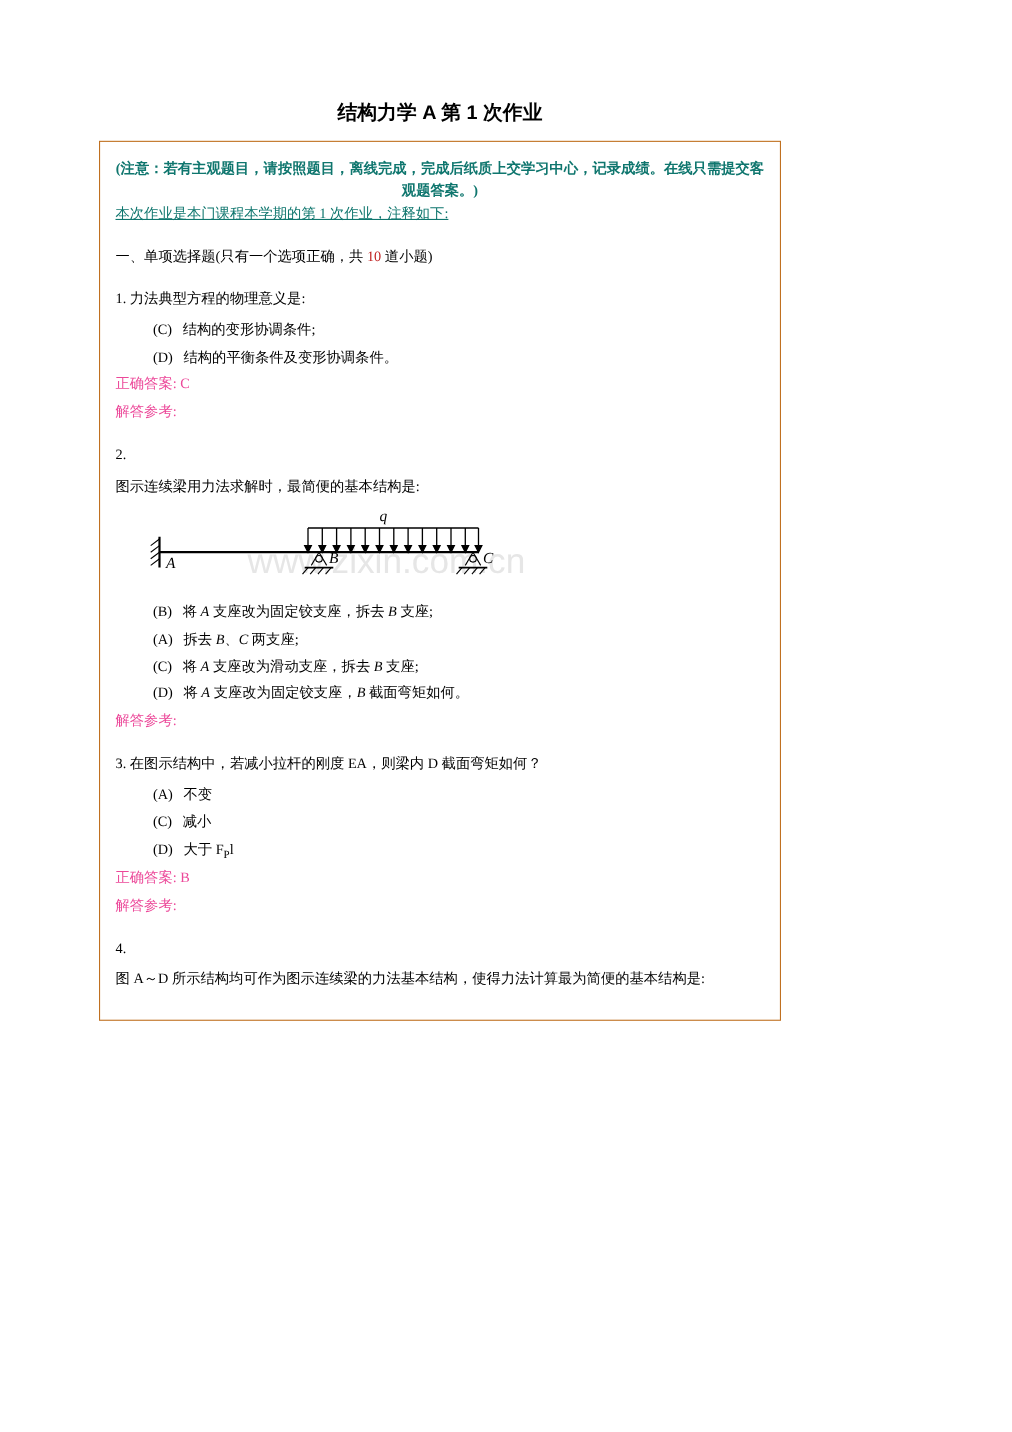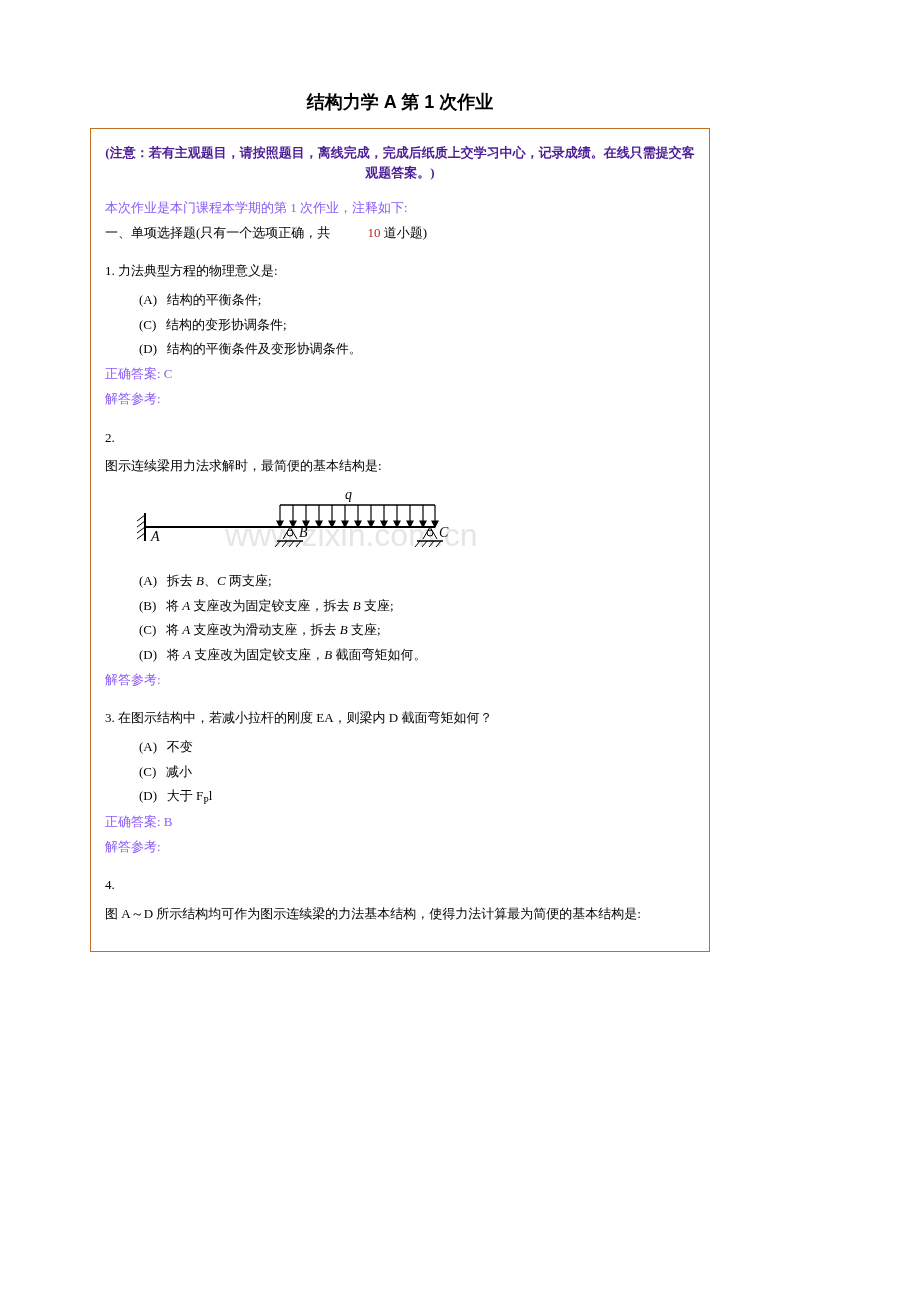--- a/index.html
+++ b/index.html
@@ -21,49 +21,49 @@
     font-weight: bold;
     margin-bottom: 14px;
   }
   .container {
     border: 1px solid #c07020;
     padding: 14px 14px 20px 14px;
     font-size: 13px;
     line-height: 1.9;
   }
   .notice {
-    color: #4c1d95;
+    color: #0f766e;
     font-family: "KaiTi", "楷体", serif;
     font-weight: bold;
     text-align: center;
+    line-height: 1.5;
+  }
+  .intro {
+    color: #0f766e;
     margin-bottom: 14px;
-    line-height: 1.5;
-  }
-  .intro {
-    color: #8b5cf6;
-    margin-bottom: 0;
+    text-decoration: underline;
   }
   .section-head {
     margin-bottom: 14px;
   }
-  .red { color: #c02020; margin-left: 34px; }
+  .red { color: #c02020; }
   .qstem {
     margin-bottom: 4px;
   }
   .option {
     padding-left: 34px;
     text-indent: -0px;
     white-space: pre;
   }
   .italic {
     font-style: italic;
     font-family: "Times New Roman", serif;
   }
   .answer, .ref {
-    color: #8b5cf6;
+    color: #ec4899;
   }
   .block-space {
     height: 14px;
   }
   .diagram-wrap {
     position: relative;
     margin: 8px 0 8px 10px;
     height: 74px;
   }
   .watermark {
@@ -105,21 +105,20 @@
     <div class="intro">本次作业是本门课程本学期的第 1 次作业，注释如下:</div>
 
     <div class="section-head">
       <span>一、单项选择题(只有一个选项正确，共 </span><span class="red">10</span><span> 道小题)</span>
     </div>
 
     <div class="qstem">
       <span>1.</span>
       <span>力法典型方程的物理意义是:</span>
     </div>
-    <div class="option">(A)   结构的平衡条件;</div>
     <div class="option">(C)   结构的变形协调条件;</div>
     <div class="option">(D)   结构的平衡条件及变形协调条件。</div>
     <div class="answer">正确答案: C</div>
     <div class="ref">解答参考:</div>
 
     <div class="block-space"></div>
 
     <div class="qstem">2.</div>
     <div class="qstem">图示连续梁用力法求解时，最简便的基本结构是:</div>
 
@@ -184,22 +183,22 @@
         <line x1="315" y1="40" x2="322" y2="52" stroke="#000"></line>
         <line x1="302" y1="54" x2="328" y2="54" stroke="#000" stroke-width="1.5"></line>
         <line x1="305" y1="54" x2="300" y2="60" stroke="#000"></line>
         <line x1="312" y1="54" x2="307" y2="60" stroke="#000"></line>
         <line x1="319" y1="54" x2="314" y2="60" stroke="#000"></line>
         <line x1="326" y1="54" x2="321" y2="60" stroke="#000"></line>
         <text x="324" y="50" font-family="Times New Roman" font-style="italic" font-size="14">C</text>
       </svg>
     </div>
 
+    <div class="option"><span>(B)   将 </span><span class="italic">A</span><span> 支座改为固定铰支座，拆去 </span><span class="italic">B</span><span> 支座;</span></div>
     <div class="option"><span>(A)   拆去 </span><span class="italic">B</span><span>、</span><span class="italic">C</span><span> 两支座;</span></div>
-    <div class="option"><span>(B)   将 </span><span class="italic">A</span><span> 支座改为固定铰支座，拆去 </span><span class="italic">B</span><span> 支座;</span></div>
     <div class="option"><span>(C)   将 </span><span class="italic">A</span><span> 支座改为滑动支座，拆去 </span><span class="italic">B</span><span> 支座;</span></div>
     <div class="option"><span>(D)   将 </span><span class="italic">A</span><span> 支座改为固定铰支座，</span><span class="italic">B</span><span> 截面弯矩如何。</span></div>
     <div class="ref">解答参考:</div>
 
     <div class="block-space"></div>
 
     <div class="qstem">
       <span>3.</span>
       <span>在图示结构中，若减小拉杆的刚度 EA，则梁内 D 截面弯矩如何？</span>
     </div>

